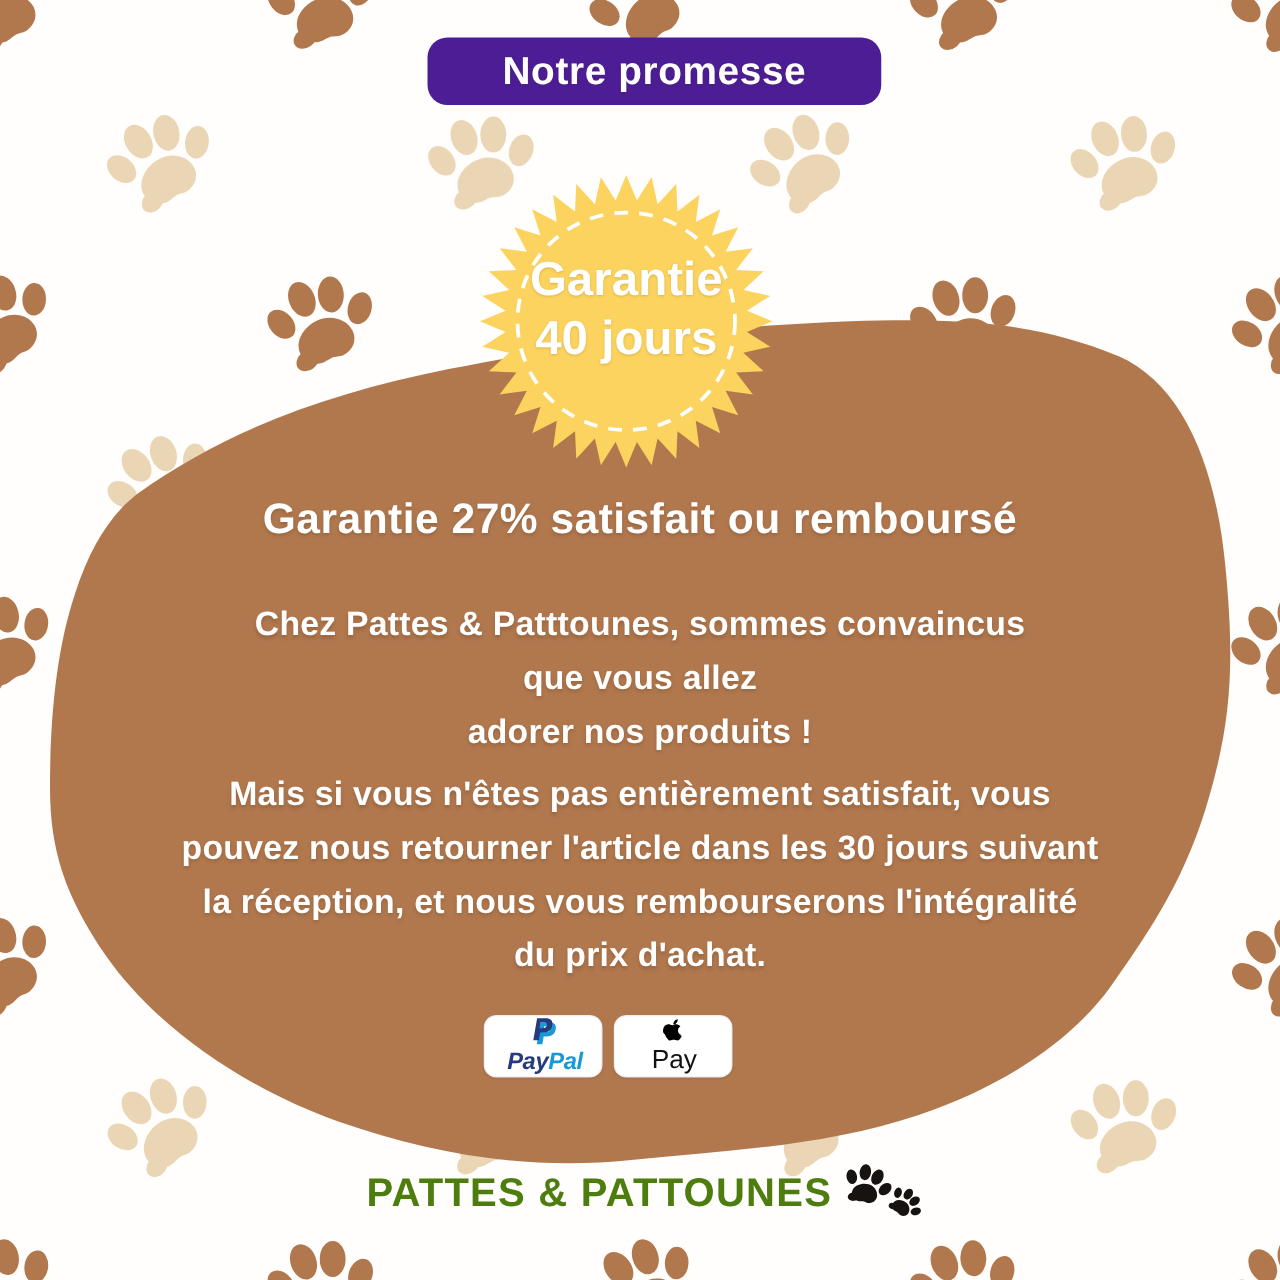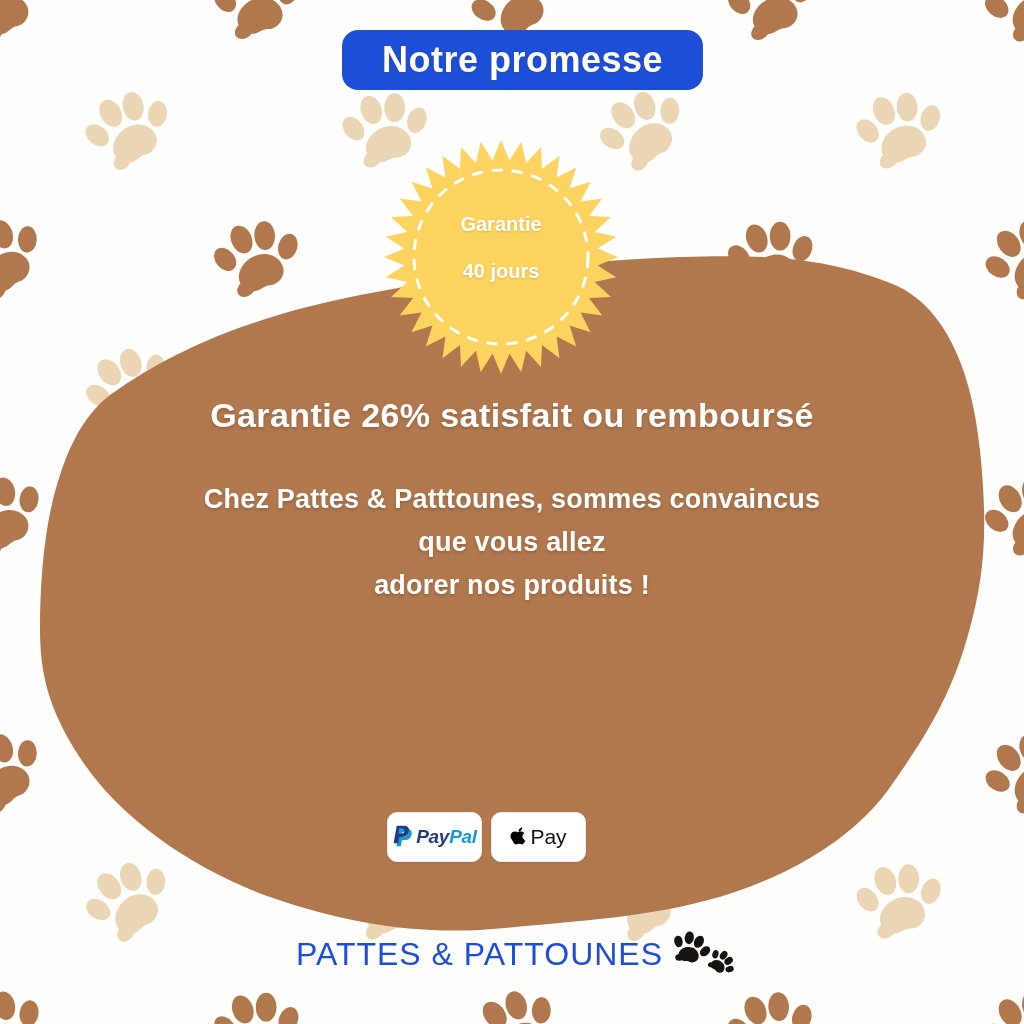--- a/index.html
+++ b/index.html
@@ -6,33 +6,33 @@
   .canvas{
     position:relative;width:1024px;height:1024px;margin:0 auto;
     background:#FFFEFC;overflow:hidden;
     font-family:"Liberation Sans",sans-serif;
   }
   svg.layer{position:absolute;left:0;top:0;pointer-events:none;}
 
   
   .badge{
     position:absolute;left:342px;top:30px;
-    background:#1d4ed8;border-radius:16px;
-    padding:9px 40px;
-    color:#fff;font-size:36px;font-weight:bold;letter-spacing:.5px;
+    background:#4c1d95;border-radius:16px;
+    padding:9px 60px;
+    color:#fff;font-size:31px;font-weight:bold;letter-spacing:.5px;
     text-shadow:0 1px 2px rgba(90,55,30,.25);
     white-space:nowrap;
   }
 
   
   .seal{position:absolute;left:383px;top:139px;width:236px;height:236px;}
   .seal svg{display:block;width:236px;height:236px;}
   .seal-text{
     position:absolute;left:0;top:62px;width:236px;
-    text-align:center;color:#fff;font-weight:bold;font-size:20px;line-height:47px;
+    text-align:center;color:#fff;font-weight:bold;font-size:38px;line-height:47px;
     text-shadow:0 1px 2px rgba(120,85,30,.25);
   }
 
   
   .heading{
     position:absolute;left:0;right:0;top:396px;margin:0;
     text-align:center;color:#fff;font-size:34px;font-weight:bold;letter-spacing:.4px;
     text-shadow:0 2px 3px rgba(90,55,30,.30);
   }
   .para{
@@ -48,35 +48,36 @@
   .payments{
     position:absolute;left:0;right:0;top:812px;
     display:flex;justify-content:center;gap:9px;
     transform:translateX(-26px);
   }
   .pay-card{
     width:95px;height:50px;background:#fff;border-radius:10px;
     border:1px solid #eee;box-sizing:border-box;
     display:flex;align-items:center;justify-content:center;
     box-shadow:0 1px 2px rgba(0,0,0,.08);
+    flex-direction:column;
   }
   .pp-word{font-size:19px;font-weight:800;font-style:italic;letter-spacing:-.3px;margin-left:4px;}
   .pp-word .pp1{color:#253B80;}
   .pp-word .pp2{color:#179BD7;}
   .ap-word{font-size:21px;font-weight:500;color:#111;margin-left:3px;}
   .visa-word{font-size:23px;font-weight:800;font-style:italic;color:#1A1F71;letter-spacing:.5px;}
 
   
   .footer{
     position:absolute;left:0;right:0;top:932px;
     display:flex;justify-content:center;align-items:center;
     transform:translateX(4px);
   }
   .brand{
-    color:#1d4ed8;font-size:32px;font-weight:400;letter-spacing:1px;white-space:nowrap;
+    color:#4d7c0f;font-size:32px;font-weight:700;letter-spacing:1px;white-space:nowrap;
   }
   .fpaw1{transform:rotate(18deg);margin:-14px 0 0 8px;}
   .fpaw2{transform:rotate(44deg);margin:16px 0 0 -4px;}
 </style>
 </head>
 <body>
 
 <div class="canvas">
 
   <svg class="layer" id="pattern-svg" width="1024" height="1024" viewBox="0 0 1024 1024">
@@ -231,24 +232,28 @@
     <svg viewBox="0 0 236 236">
       <polygon id="seal-star" fill="#FBD35E" points="118.0,1.0 126.5,21.4 138.3,2.8 143.1,24.3 158.0,8.1 159.0,30.1 176.5,16.7 173.6,38.5 193.2,28.4 186.6,49.4 207.6,42.8 197.5,62.4 219.3,59.5 205.9,77.0 227.9,78.0 211.7,92.9 233.2,97.7 214.6,109.5 235.0,118.0 214.6,126.5 233.2,138.3 211.7,143.1 227.9,158.0 205.9,159.0 219.3,176.5 197.5,173.6 207.6,193.2 186.6,186.6 193.2,207.6 173.6,197.5 176.5,219.3 159.0,205.9 158.0,227.9 143.1,211.7 138.3,233.2 126.5,214.6 118.0,235.0 109.5,214.6 97.7,233.2 92.9,211.7 78.0,227.9 77.0,205.9 59.5,219.3 62.4,197.5 42.8,207.6 49.4,186.6 28.4,193.2 38.5,173.6 16.7,176.5 30.1,159.0 8.1,158.0 24.3,143.1 2.8,138.3 21.4,126.5 1.0,118.0 21.4,109.5 2.8,97.7 24.3,92.9 8.1,78.0 30.1,77.0 16.7,59.5 38.5,62.4 28.4,42.8 49.4,49.4 42.8,28.4 62.4,38.5 59.5,16.7 77.0,30.1 78.0,8.1 92.9,24.3 97.7,2.8 109.5,21.4"></polygon>
       <circle cx="118" cy="118" r="87" fill="none" stroke="#FFFFFF" stroke-width="3" stroke-dasharray="11 9"></circle>
     </svg>
     <div class="seal-text">
       <div>Garantie</div>
       <div>40 jours</div>
     </div>
   </div>
 
-  <h1 class="heading">Garantie 26% satisfait ou remboursé</h1>
+  <h1 class="heading">Garantie 27% satisfait ou remboursé</h1>
   <p class="para p1">Chez Pattes &amp; Patttounes, sommes convaincus
 que vous allez
 adorer nos produits !</p>
+  <p class="para p2">Mais si vous n'êtes pas entièrement satisfait, vous
+pouvez nous retourner l'article dans les 30 jours suivant
+la réception, et nous vous rembourserons l'intégralité
+du prix d'achat.</p>
 
   <div class="payments">
 
     <div class="pay-card">
       <svg width="21" height="25" viewBox="0 0 24 28">
         <path fill="#179BD7" fill-rule="evenodd" transform="translate(3.2,3.6)" d="M6.5.5h8c4 0 6.6 2 5.9 6.2-.7 4.4-3.7 6.8-8 6.8H9.3l-1.2 7H3L6.5.5z
              M9.8 4l-1 5.6h2.5c2.2 0 3.8-1 4.2-2.8.4-1.9-.7-2.8-2.7-2.8z"></path>
         <path fill="#253B80" fill-rule="evenodd" d="M6.5.5h8c4 0 6.6 2 5.9 6.2-.7 4.4-3.7 6.8-8 6.8H9.3l-1.2 7H3L6.5.5z
              M9.8 4l-1 5.6h2.5c2.2 0 3.8-1 4.2-2.8.4-1.9-.7-2.8-2.7-2.8z"></path>
       </svg>

